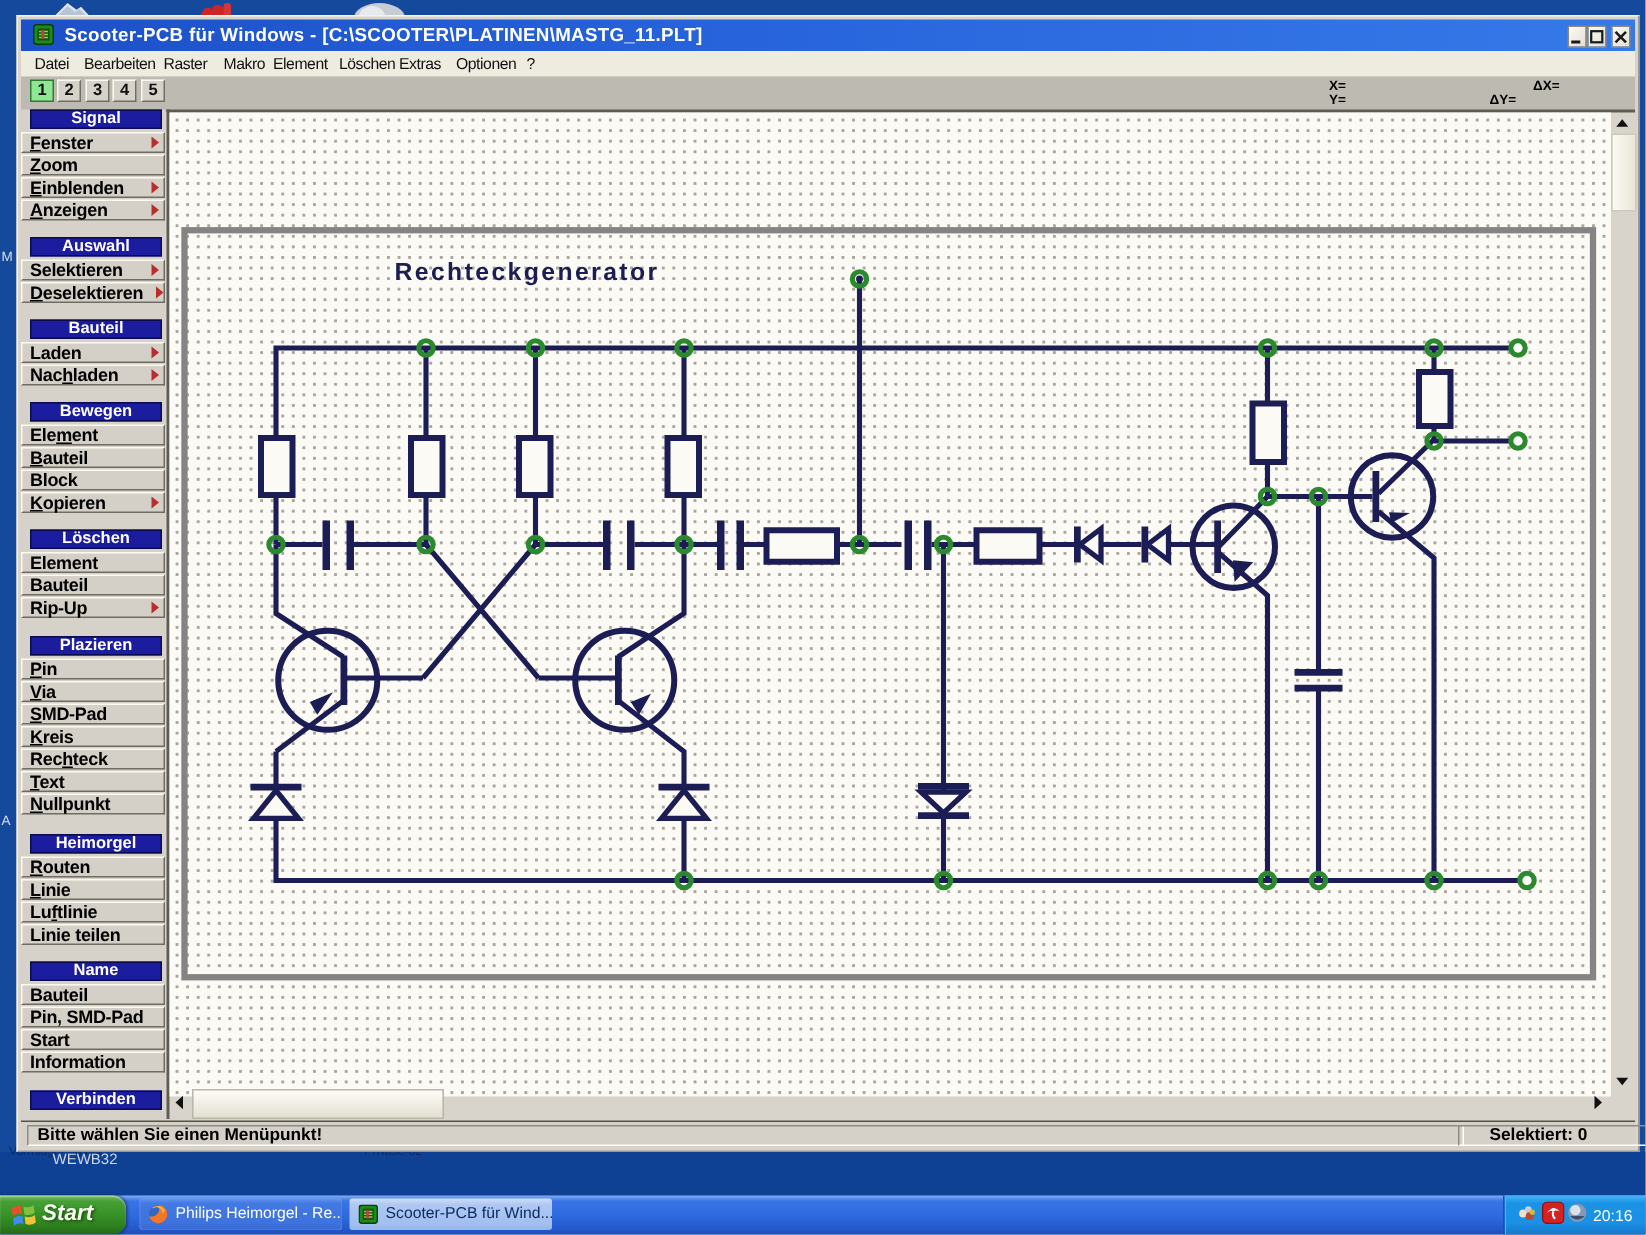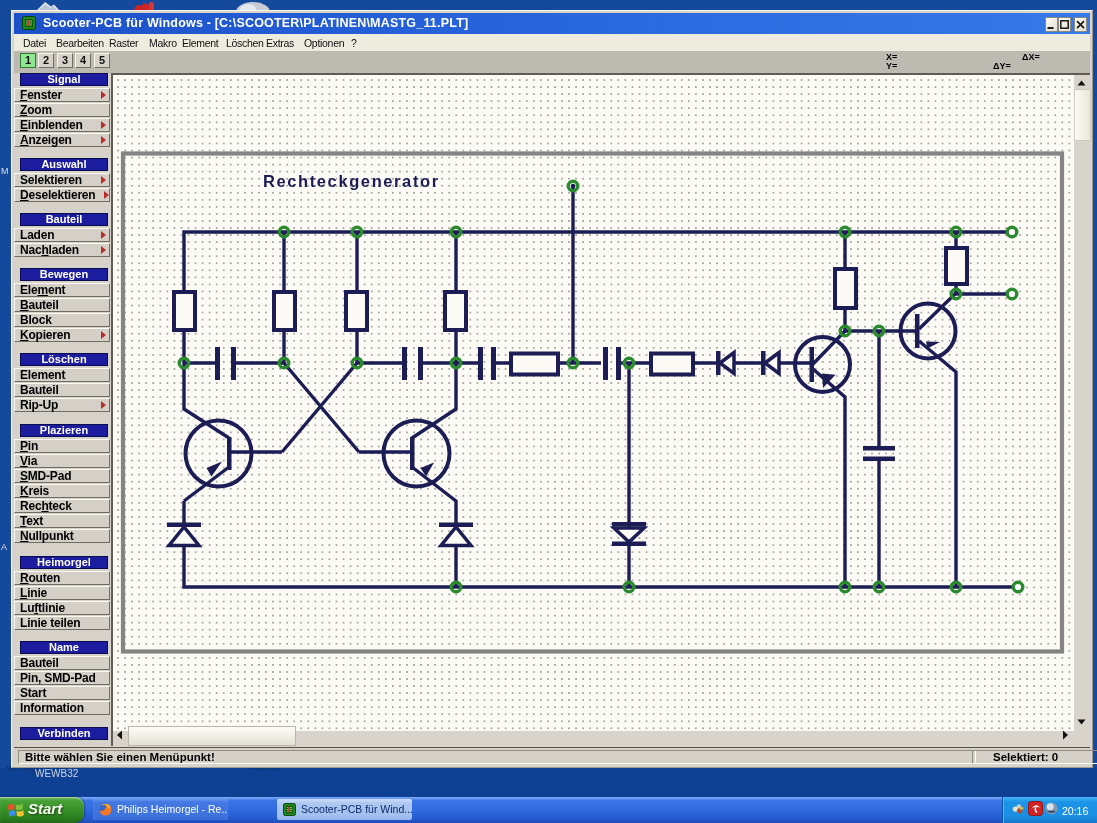--- a/index.html
+++ b/index.html
@@ -319,21 +319,21 @@
       text-shadow:1px 1px 2px rgba(0,0,0,.55);">Start</span>
   </div>
   <div class="task" style="left:93px;width:135px;background:linear-gradient(180deg,#6295f0 0%,#4379e2 15%,#3e72dc 80%,#3768d2 100%);color:#fff;box-shadow:inset 0 0 1px #83abf2;">
     <svg class="abs" style="left:6px;top:4px" width="13" height="13" viewBox="0 0 13 13">
       <circle cx="6.5" cy="6.5" r="6.2" fill="#3566c4"></circle>
       <path d="M6.5,0.4 a6.1,6.1 0 1,1 -6,7.2 a5,5 0 0,0 6,-7.2z" fill="#f07828"></path>
       <path d="M2.6,2 a6.2,6.2 0 0,1 8.6,1.8 l-2,2.4 a4,4 0 0,0 -6.2,-3.6z" fill="#fbb03c"></path>
     </svg>
     <span style="padding-left:24px;">Philips Heimorgel - Re...</span>
   </div>
-  <div class="task" style="left:233px;width:135px;background:linear-gradient(180deg,#cddef8 0%,#aec8f1 20%,#a2bfee 80%,#96b5ea 100%);color:#0c2c6a;margin-left:44px;">
+  <div class="task" style="left:233px;width:135px;background:linear-gradient(180deg,#cddef8 0%,#aec8f1 20%,#a2bfee 80%,#96b5ea 100%);color:#0c2c6a;">
     <svg class="abs" style="left:6px;top:4px" width="13" height="13" viewBox="0 0 14 14">
       <rect x="0.5" y="0.5" width="13" height="13" rx="2" fill="#1e8a1e" stroke="#063f06"></rect>
       <rect x="3" y="3" width="8" height="8" fill="#0c570c"></rect>
       <path d="M4,5 h6 M4,7 h6 M4,9 h6" stroke="#7fd24f" stroke-width="1"></path>
       <rect x="5.5" y="4" width="2" height="6" fill="#c43c3c"></rect>
     </svg>
     <span style="padding-left:24px;">Scooter-PCB für Wind...</span>
   </div>
   <div class="abs" style="left:1002px;top:0;width:95px;height:26px;
      background:linear-gradient(180deg,#49b4f5 0%,#1a93e6 20%,#1b90e4 70%,#1478cc 100%);

